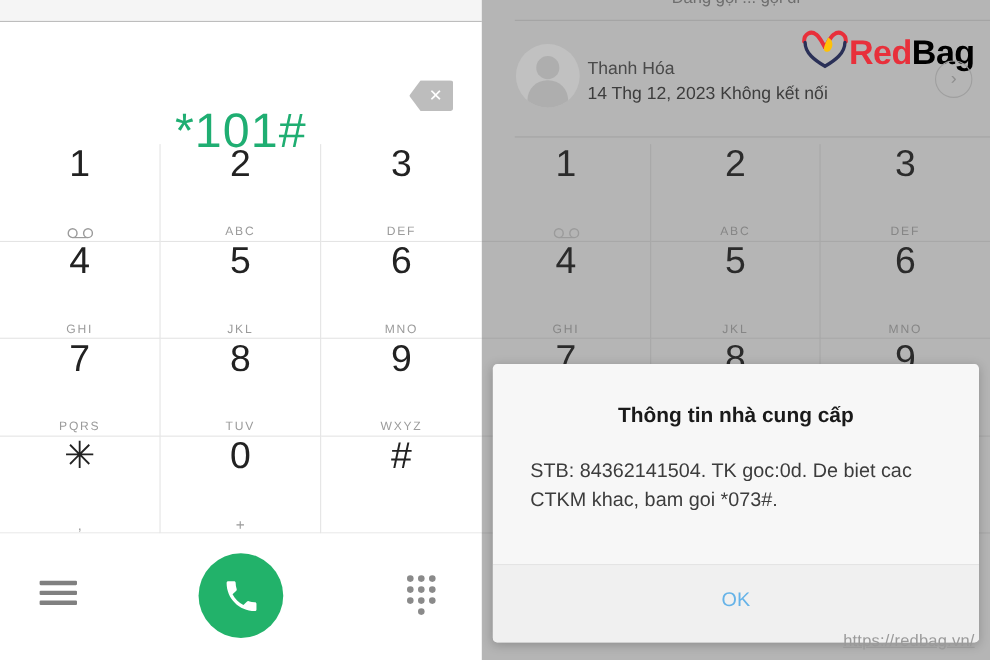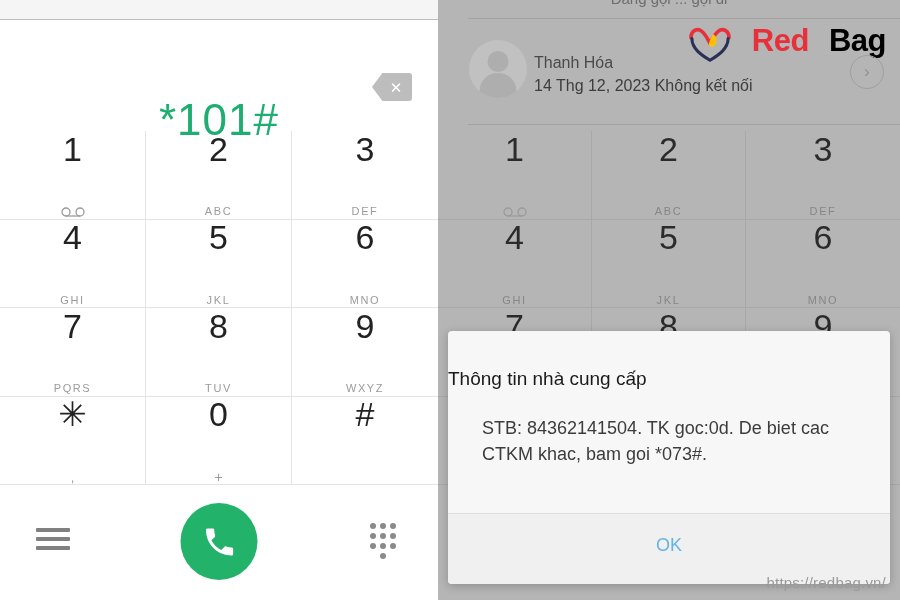--- a/index.html
+++ b/index.html
@@ -155,21 +155,21 @@
     font-size: 21px; color: #2b2b2b; line-height: 1.25;
     display: flex; align-items: center; gap: 7px;
   }
   .out-arrow { font-size: 14px; color: #6d6d6d; }
   .entry-place { font-size: 16px; color: #4a4a4a; line-height: 1.45; margin-top: 18px; }
   .entry-meta { font-size: 16px; color: #3d3d3d; line-height: 1.45; }
 
   
   .redbag-logo {
     position: absolute; right: 14px; top: 25px;
-    display: flex; align-items: flex-start; gap: 20px;
+    display: flex; align-items: flex-end; gap: 0;
   }
   .logo-mark { width: 44px; height: 38px; }
   .logo-text { font-size: 31px; font-weight: 700; letter-spacing: -0.5px; line-height: 1; }
   .logo-red { color: #e8303b; }
   .logo-navy { color: #000000; }
 
   .chevron-circle {
     position: absolute; right: 16px; top: 55px;
     width: 34px; height: 34px; border-radius: 50%;
     border: 1px solid #9f9f9f;
@@ -186,42 +186,42 @@
   
   .dialog {
     position: absolute; left: 448px; top: 331px;
     width: 442px; height: 253px;
     background: #f7f7f7;
     border-radius: 4px;
     box-shadow: 0 2px 10px rgba(0,0,0,0.22);
     overflow: hidden;
   }
   .dialog-title {
-    margin: 37px 0 0; text-align: left;
-    font-size: 19px; font-weight: 400; color: #1a1a1a;
+    margin: 37px 0 0; text-align: center;
+    font-size: 19px; font-weight: 700; color: #1a1a1a;
   }
   .dialog-body {
     margin: 25px 34px 0;
     font-size: 18px; color: #3c3c3c; line-height: 1.45;
   }
   .dialog-divider {
     position: absolute; left: 0; right: 0; top: 182px;
     height: 1px; background: #dcdcdc;
   }
   .dialog-actions {
     position: absolute; left: 0; right: 0; top: 183px; bottom: 0;
     background: #f0f0f0;
   }
   .dialog-ok {
     position: absolute; left: 50%; top: 21px; transform: translateX(-50%);
     font-size: 18px; color: #66b3e8; cursor: pointer;
   }
   .watermark {
     position: absolute; right: 14px; bottom: 9px;
-    font-size: 15px; color: #9a9a9a; letter-spacing: 0.2px;
+    font-size: 15px; color: #9a9a9a; letter-spacing: 0.2px; text-decoration: underline;
   }
 </style>
 </head>
 <body>
 
 <div id="root">
 
   <div class="panel-left">
 
     <div class="statusbar"></div>

